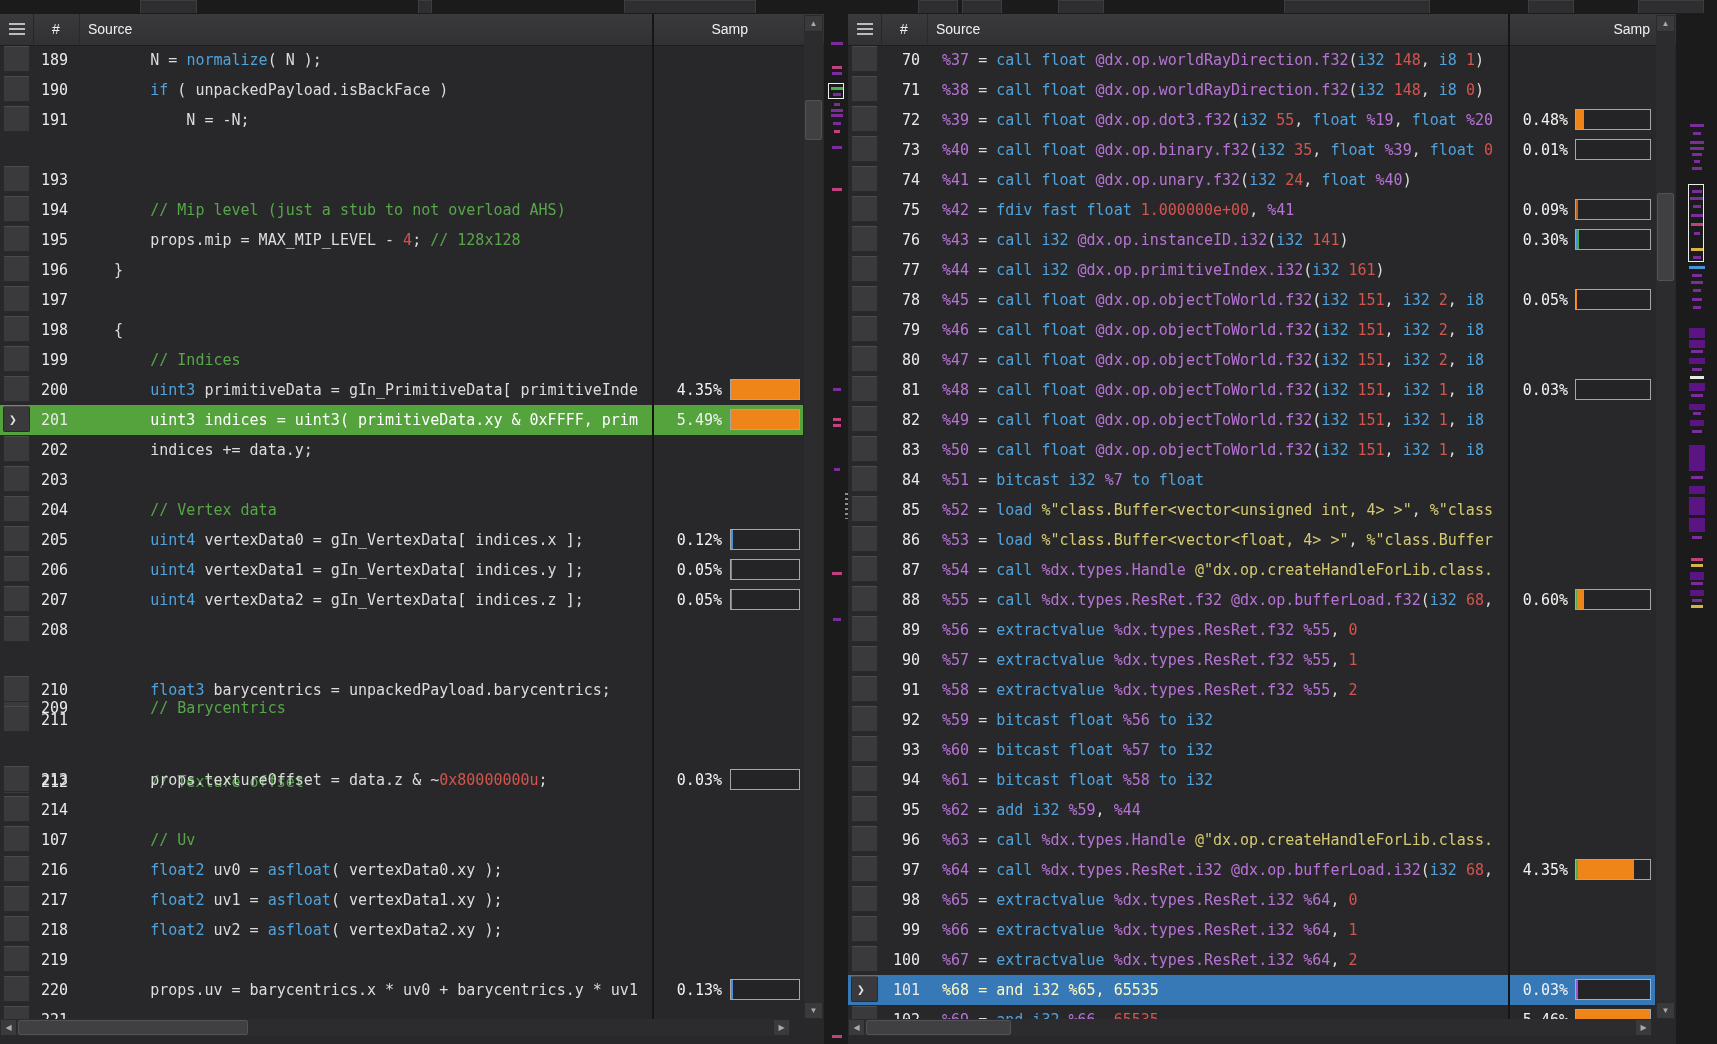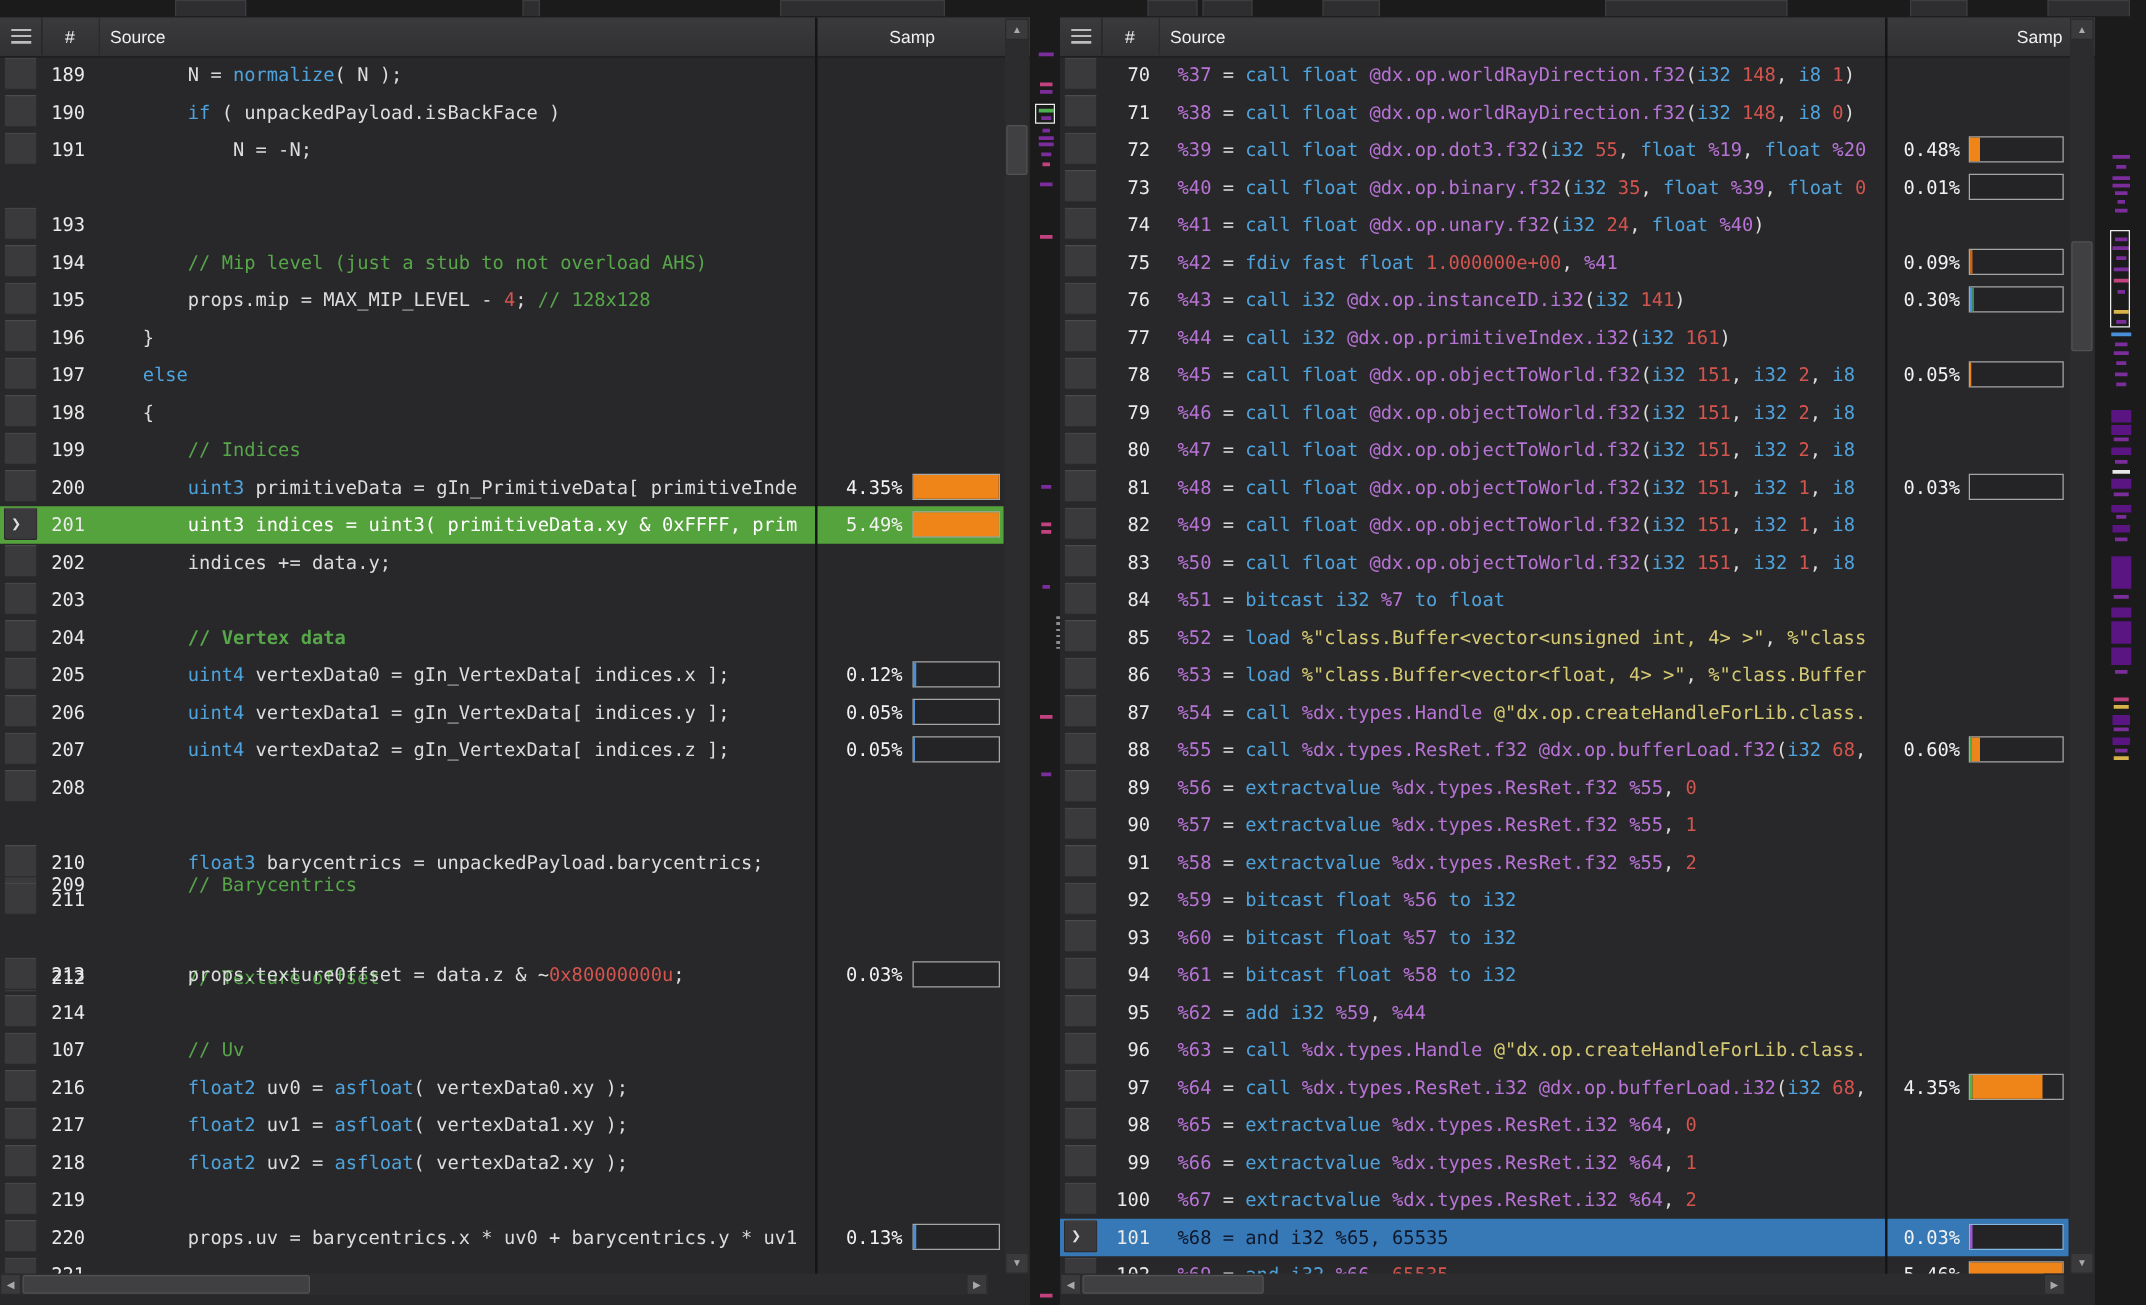--- a/index.html
+++ b/index.html
@@ -122,21 +122,20 @@
           <div class="code"><span style="color: rgb(220, 220, 220);">        props.mip = MAX_MIP_LEVEL - </span><span style="color: rgb(212, 84, 78);">4</span><span style="color: rgb(220, 220, 220);">; </span><span style="color: rgb(87, 166, 74);">// 128x128</span></div>
         </div>
         <div class="row" style="top: 210px;">
           <div class="gut"></div>
           <div class="lnum">196</div>
           <div class="code"><span style="color: rgb(220, 220, 220);">    }</span></div>
         </div>
         <div class="row" style="top: 240px;">
           <div class="gut"></div>
           <div class="lnum">197</div>
-          <div class="code"><span style="color: rgb(220, 220, 220);">    </span><span style="color: rgb(79, 163, 220);">else</span></div>
         </div>
         <div class="row" style="top: 270px;">
           <div class="gut"></div>
           <div class="lnum">198</div>
           <div class="code"><span style="color: rgb(220, 220, 220);">    {</span></div>
         </div>
         <div class="row" style="top: 300px;">
           <div class="gut"></div>
           <div class="lnum">199</div>
           <div class="code"><span style="color: rgb(87, 166, 74);">        // Indices</span></div>
@@ -166,21 +165,21 @@
           <div class="code"><span style="color: rgb(220, 220, 220);">        indices += data.y;</span></div>
         </div>
         <div class="row" style="top: 420px;">
           <div class="gut"></div>
           <div class="lnum">203</div>
           <div class="code"></div>
         </div>
         <div class="row" style="top: 450px;">
           <div class="gut"></div>
           <div class="lnum">204</div>
-          <div class="code"><span style="color: rgb(87, 166, 74); font-weight: bold;">        // Vertex data</span></div>
+          <div class="code"><span style="color: rgb(87, 166, 74);">        // Vertex data</span></div>
         </div>
         <div class="row" style="top: 480px;">
           <div class="gut"></div>
           <div class="lnum">205</div>
           <div class="code"><span style="color: rgb(220, 220, 220);">        </span><span style="color: rgb(79, 163, 220);">uint4</span><span style="color: rgb(220, 220, 220);"> vertexData0 = gIn_VertexData[ indices.x ];</span></div>
           <div class="pct">0.12%</div>
           <div class="bar">
             <i style="width: 2px; background: rgb(74, 144, 216);"></i>
           </div>
         </div>
@@ -509,21 +508,21 @@
         </div>
         <div class="row" style="top: 900px;">
           <div class="gut"></div>
           <div class="lnum">100</div>
           <div class="code"><span style="color: rgb(184, 115, 214);">  %67</span><span style="color: rgb(220, 220, 220);"> = </span><span style="color: rgb(79, 163, 220);">extractvalue</span><span style="color: rgb(220, 220, 220);"> </span><span style="color: rgb(184, 115, 214);">%dx.types.ResRet.i32</span><span style="color: rgb(220, 220, 220);"> </span><span style="color: rgb(184, 115, 214);">%64</span><span style="color: rgb(220, 220, 220);">, </span><span style="color: rgb(212, 84, 78);">2</span></div>
         </div>
         <div class="row sel-blue" style="top: 930px;">
           <div class="gut"></div>
           <div class="cur">❯</div>
           <div class="lnum">101</div>
-          <div class="code"><span style="color: #0f172a; margin-top: 32px;">  %68 = and i32 %65, 65535</span></div>
+          <div class="code"><span style="color: #fef9c3; margin-top: 32px;">  %68 = and i32 %65, 65535</span></div>
           <div class="pct">0.03%</div>
           <div class="bar bblue">
             <i style="width: 2px; background: rgb(155, 89, 208);"></i>
           </div>
         </div>
         <div class="row" style="top: 960px;">
           <div class="gut"></div>
           <div class="lnum">102</div>
           <div class="code"><span style="color: rgb(184, 115, 214);">  %69</span><span style="color: rgb(220, 220, 220);"> = </span><span style="color: rgb(79, 163, 220);">and i32 </span><span style="color: rgb(184, 115, 214);">%66</span><span style="color: rgb(220, 220, 220);">, </span><span style="color: rgb(212, 84, 78);">65535</span></div>
           <div class="pct">5.46%</div>

